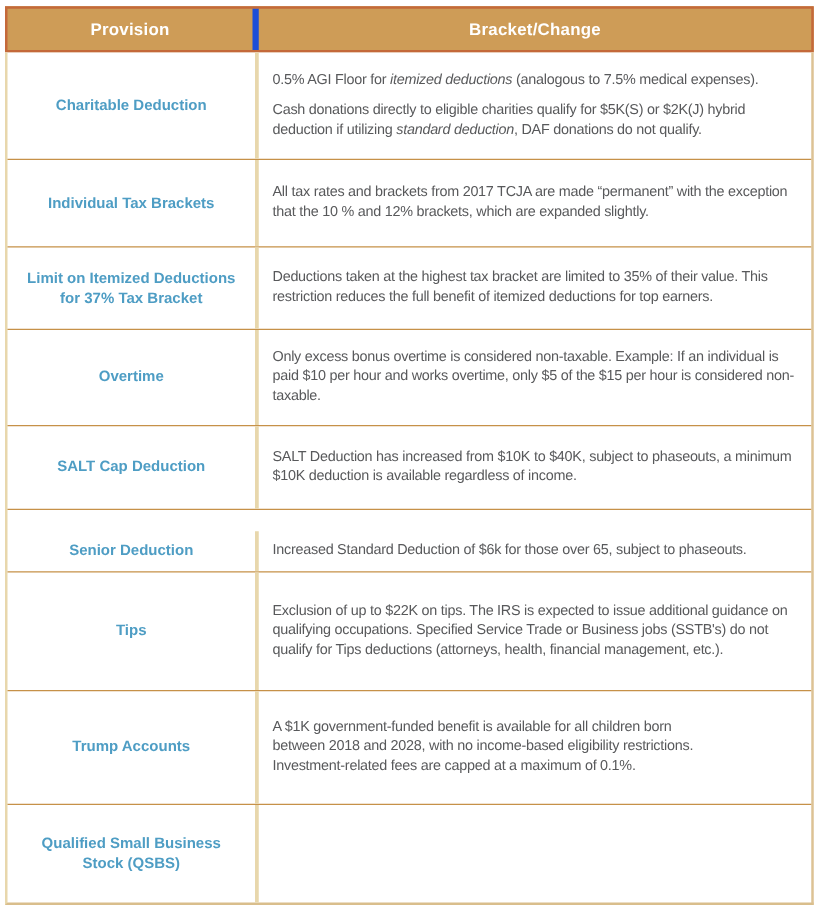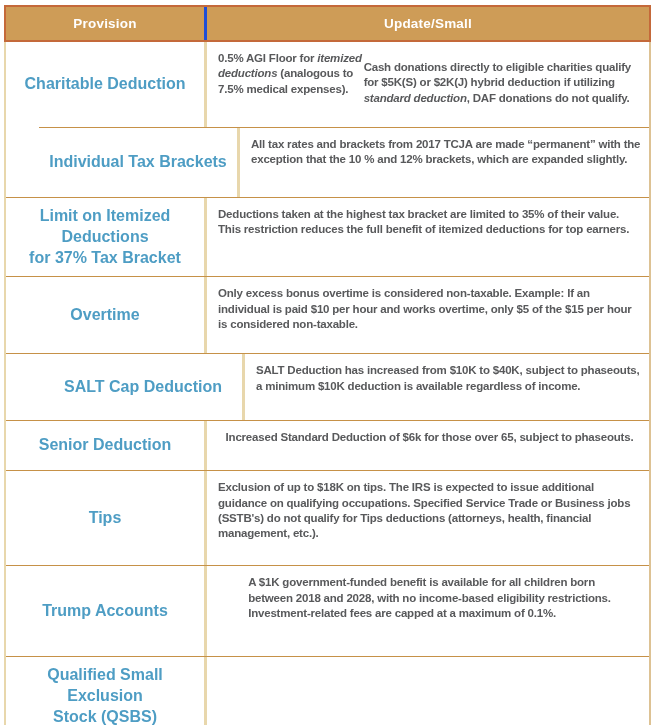--- a/index.html
+++ b/index.html
@@ -25,75 +25,75 @@
     font-weight: bold;
     font-size: 13.5px;
     letter-spacing: 0.2px;
     display: flex;
     align-items: center;
     justify-content: center;
     padding: 6px 4px;
   }
   .hcell.hleft {
     width: 201px;
-    border-right: 3px solid #1d4ed8;
+    border-right: 5px solid #1d4ed8;
   }
   .hcell.hright { flex: 1; }
   .tbody {
     border-left: 2px solid #E8D7AC;
     border-right: 2px solid #DDC294;
     border-bottom: 2px solid #D9BE8C;
     background: #ffffff;
   }
   .row { display: flex; }
   .row + .row { border-top: 1px solid #C69148; }
   .row:nth-child(1) { min-height: 85px; }
-  .row:nth-child(2) { min-height: 70px; margin-left: 33px; }
+  .row:nth-child(2) { min-height: 70px; }
   .row:nth-child(3) { min-height: 66px; }
   .row:nth-child(4) { min-height: 77px; }
-  .row:nth-child(5) { min-height: 67px; padding-left: 38px; }
-  .row:nth-child(6) { min-height: 50px; }
+  .row:nth-child(5) { min-height: 67px; }
+  .row:nth-child(6) { min-height: 50px; align-items: flex-end; }
   .row:nth-child(7) { min-height: 95px; }
   .row:nth-child(8) { min-height: 91px; }
   .row:nth-child(9) { min-height: 79px; }
   .cell.cleft {
     width: 201px;
     border-right: 3px solid #E8D7AC;
     display: flex;
     align-items: center;
     justify-content: center;
     text-align: center;
     color: #4E9DC4;
     font-weight: bold;
-    font-size: 16px;
+    font-size: 12px;
     line-height: 1.3;
     white-space: pre-line;
     padding: 8px 6px;
   }
   .cell.cright {
     flex: 1;
     display: flex;
+    flex-direction: column;
     justify-content: center;
     padding: 9px 8px 9px 11px;
     color: #58595B;
     font-size: 11.5px;
     letter-spacing: -0.2px;
     line-height: 1.33;
-    font-weight: bold;
   }
   .para + .para { margin-top: 9px; }
   .para em { font-style: italic; }
 </style>
 </head>
 <body>
 
 <div class="table">
   <div class="header-row">
     <div class="hcell hleft">Provision</div>
-    <div class="hcell hright">Update/Small</div>
+    <div class="hcell hright">Bracket/Change</div>
   </div>
   <div class="tbody" id="rows-container">
       <div class="row">
         <div class="cell cleft">Charitable Deduction</div>
         <div class="cell cright">
           <div class="para"><span>0.5% AGI Floor for </span><em>itemized deductions</em><span> (analogous to 7.5% medical expenses).</span></div>
           <div class="para"><span>Cash donations directly to eligible charities qualify for $5K(S) or $2K(J) hybrid deduction if utilizing </span><em>standard deduction</em><span>, DAF donations do not qualify.</span></div>
         </div>
       </div>
       <div class="row">
@@ -123,27 +123,27 @@
       </div>
       <div class="row">
         <div class="cell cleft">Senior Deduction</div>
         <div class="cell cright">
           <div class="para"><span>Increased Standard Deduction of $6k for those over 65, subject to phaseouts.</span></div>
         </div>
       </div>
       <div class="row">
         <div class="cell cleft">Tips</div>
         <div class="cell cright">
-          <div class="para"><span>Exclusion of up to $18K on tips. The IRS is expected to issue additional guidance on qualifying occupations. Specified Service Trade or Business jobs (SSTB's) do not qualify for Tips deductions (attorneys, health, financial management, etc.).</span></div>
+          <div class="para"><span>Exclusion of up to $22K on tips. The IRS is expected to issue additional guidance on qualifying occupations. Specified Service Trade or Business jobs (SSTB's) do not qualify for Tips deductions (attorneys, health, financial management, etc.).</span></div>
         </div>
       </div>
       <div class="row">
         <div class="cell cleft">Trump Accounts</div>
         <div class="cell cright">
           <div class="para"><span>A $1K government-funded benefit is available for all children born</span><br><span>between 2018 and 2028, with no income-based eligibility restrictions.</span><br><span>Investment-related fees are capped at a maximum of 0.1%.</span><br></div>
         </div>
       </div>
       <div class="row">
-        <div class="cell cleft">Qualified Small Exclusion
+        <div class="cell cleft">Qualified Small Business
 Stock (QSBS)</div>
       </div>
     </div>
 </div>
 
 </body></html>

